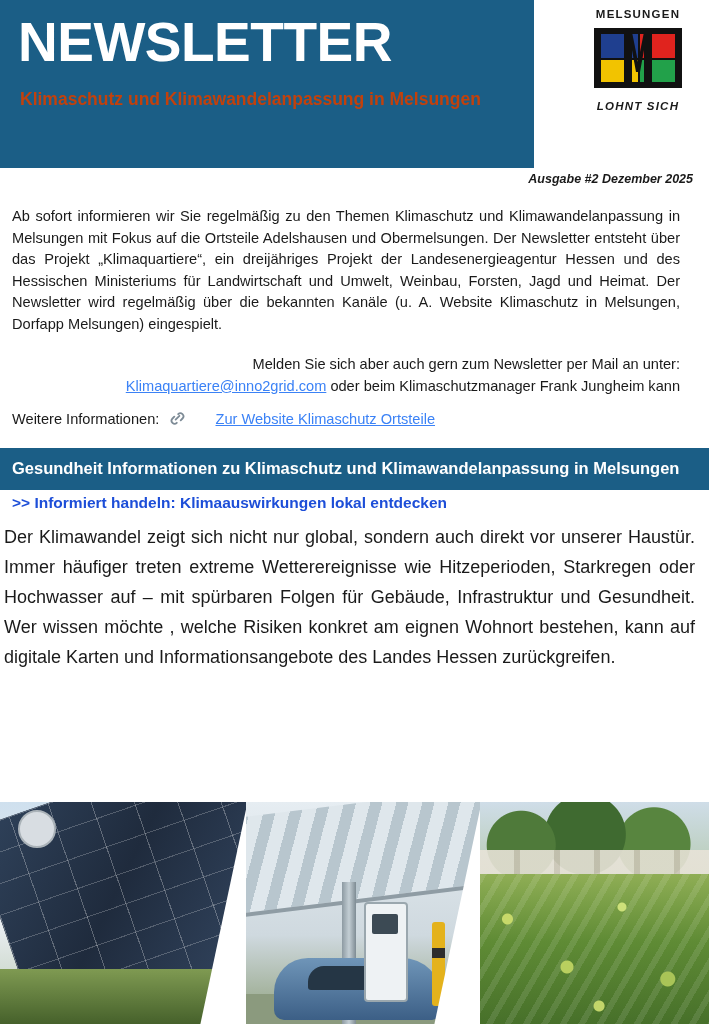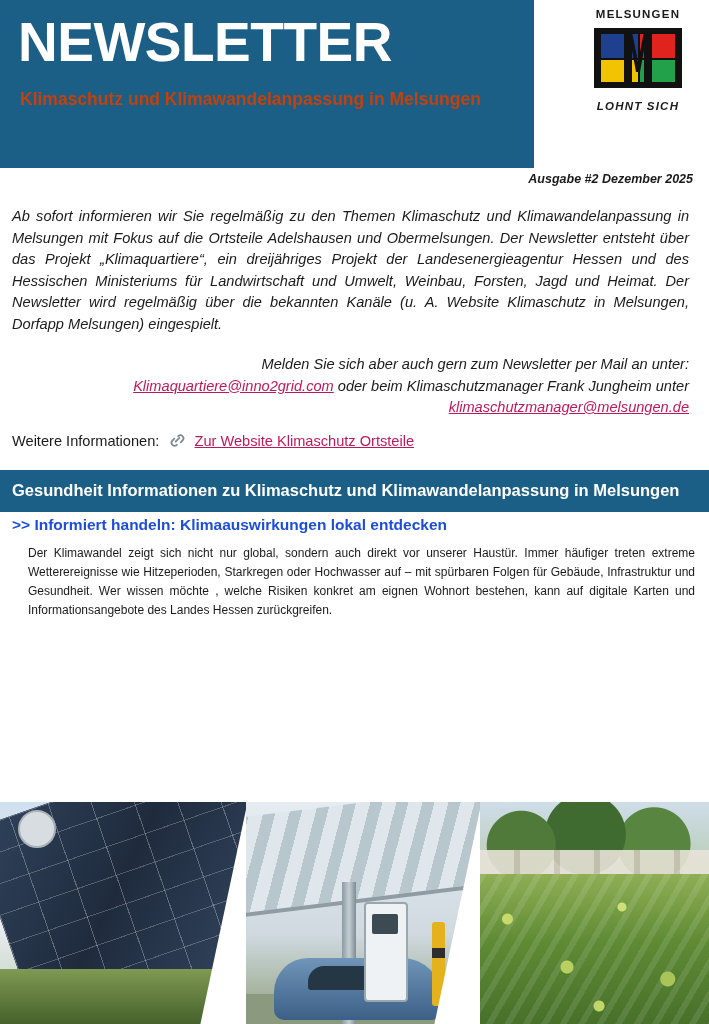--- a/index.html
+++ b/index.html
@@ -97,39 +97,39 @@
     top: 143px;
     font-size: 12.5px;
     font-style: italic;
     font-weight: bold;
     color: #1a1a1a;
     margin-top: 29px;
   }
 
   
   .intro {
-    padding: 10px 20px 0 12px;
-    font-style: italic;
+    padding: 10px 29px 0 12px;
   }
   .intro p {
     margin: 0 0 0 0;
     font-size: 14.6px;
     line-height: 21.5px;
     text-align: justify;
     color: #1a1a1a;
   }
   .intro p.left {
     text-align: right;
   }
   .spacer-10 { height: 19px; }
   .spacer-6 { height: 12px; }
 
   a.link {
-    color: #be185d;
+    color: #3b82f6;
     text-decoration: underline;
+    margin-left: 21px;
   }
 
   .weitere {
     font-size: 14.6px;
     line-height: 21px;
     padding: 0 14px 0 12px;
   }
   .link-icon {
     display: inline-block;
     vertical-align: -2px;
@@ -148,23 +148,23 @@
   }
 
   .subhead {
     color: #1d4ed8;
     font-weight: bold;
     font-size: 15.5px;
     padding: 4px 12px 0 12px;
   }
 
   .body-para {
-    padding: 10px 14px 0 28px;
-    font-size: 12px;
-    line-height: 19px;
+    padding: 10px 14px 0 4px;
+    font-size: 18px;
+    line-height: 30px;
     text-align: justify;
   }
 
   
   .photo-strip {
     position: absolute;
     left: 0;
     bottom: 0;
     width: 709px;
     height: 222px;
@@ -323,22 +323,21 @@
     <div class="logo-bottom">LOHNT SICH</div>
   </div>
 
   <div class="issue-line">Ausgabe #2 Dezember 2025</div>
 </div>
 
 <div class="intro">
   <p>Ab sofort informieren wir Sie regelmäßig zu den Themen Klimaschutz und Klimawandelanpassung in Melsungen mit Fokus auf die Ortsteile Adelshausen und Obermelsungen. Der Newsletter entsteht über das Projekt „Klimaquartiere“, ein dreijähriges Projekt der Landesenergieagentur Hessen und des Hessischen Ministeriums für Landwirtschaft und Umwelt, Weinbau, Forsten, Jagd und Heimat. Der Newsletter wird regelmäßig über die bekannten Kanäle (u. A. Website Klimaschutz in Melsungen, Dorfapp Melsungen) eingespielt.</p>
   <div class="spacer-10"></div>
   <p class="left"><span>Melden Sie sich aber auch gern zum Newsletter per Mail an unter:</span><br>
-    <a class="link" href="#">Klimaquartiere@inno2grid.com</a><span> oder beim Klimaschutzmanager Frank Jungheim unter </span><br>
-    <a class="link" href="#">klimaschutzmanager@melsungen.de</a>
+    <a class="link" href="#">Klimaquartiere@inno2grid.com</a><span> oder beim Klimaschutzmanager Frank Jungheim kann </span><br>
   </p>
 </div>
 
 <div class="spacer-6"></div>
 
 <div class="weitere">
   <span>Weitere Informationen:</span>
   <span class="link-icon">
     <svg width="17" height="15" viewBox="0 0 17 15">
       <g fill="none" stroke="#7d8b96" stroke-width="1.8" stroke-linecap="round">

